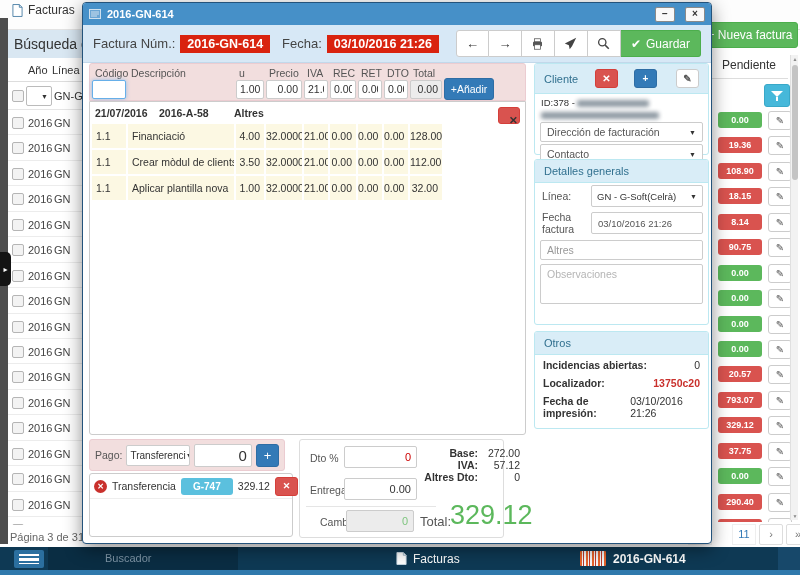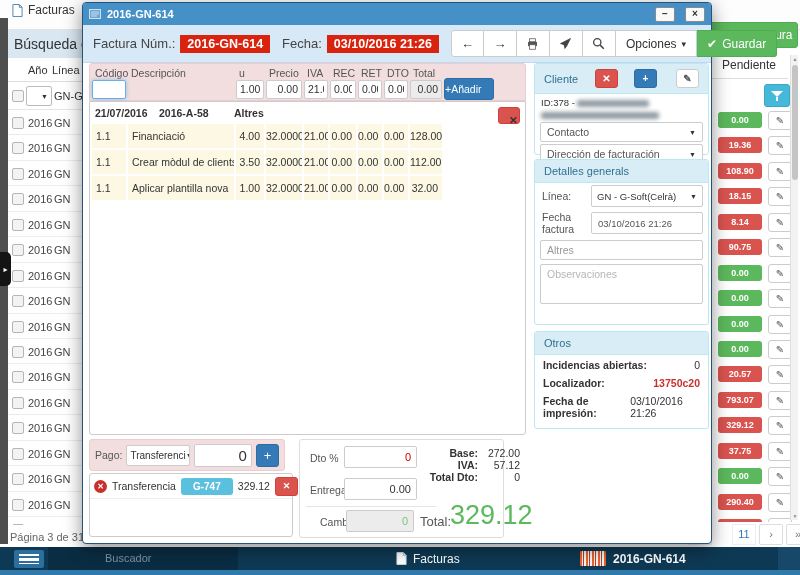--- a/index.html
+++ b/index.html
@@ -84,21 +84,21 @@
   
   .items-entry { position:absolute; left:6px; top:60px; width:437px; height:38px; background:#f2dede; border:1px solid #ebccd1; border-radius:3px 3px 0 0; }
   .cols-grid { display:grid; grid-template-columns:36px 108px 30px 38px 26px 28px 26px 26px 34px; }
   .items-head { position:absolute; left:2px; top:1px; font-size:10.5px; color:#555; }
   .items-head span { padding:2px 0 0 3px; white-space:nowrap; overflow:hidden; }
   .entry-row { position:absolute; left:2px; top:15px; }
   .entry-row .cellbox { padding:0 2px 0 0; }
   .entry-input { width:100%; height:19px; border:1px solid #ccc; border-radius:2px; font-size:10.5px; color:#333; text-align:right; padding:0 3px; background:#fff; font-family:inherit; }
   .entry-input.focus { border-color:#66afe9; box-shadow:0 0 4px rgba(102,175,233,.7); text-align:left; }
   .entry-input.disabled { background:#ececec; }
-  .add-btn { position:absolute; left:354px; top:14px; width:50px; height:22px; background:#337ab7; border:1px solid #2e6da4; border-radius:3px; color:#fff; font-size:10.5px; line-height:20px; }
+  .add-btn { position:absolute; left:354px; top:14px; width:50px; height:22px; background:#337ab7; border:1px solid #2e6da4; border-radius:3px; color:#fff; font-size:10.5px; text-align:center; line-height:20px; }
 
   
   .items-panel { position:absolute; left:6px; top:98px; width:437px; height:334px; background:#fff; border:1px solid #ccc; border-radius:0 0 3px 3px; overflow:hidden; }
   .group-row { position:relative; height:22px; }
   .group-row span { position:absolute; top:5px; font-size:10.5px; font-weight:bold; color:#333; }
   .g-date { left:5px; } .g-ref { left:69px; } .g-name { left:144px; }
   .group-del { position:absolute; right:5px; top:2px; width:22px; height:17px; background:#d9534f; border:1px solid #d43f3a; border-radius:3px; color:#fff; font-size:9px; font-weight:bold; text-align:center; line-height:15px; }
   .item-row { width:352px; margin:0 0 2px 2px; height:24px; font-size:10.5px; color:#333; }
   .item-row span { background:#fcf8e3; border-right:2px solid #fff; line-height:24px; overflow:hidden; white-space:nowrap; }
   .item-row .txt { padding-left:4px; } .item-row .num { text-align:right; padding-right:4px; }
@@ -459,24 +459,20 @@
           <svg width="13" height="13" viewBox="0 0 16 16">
               <path d="M15 1 L1 8 l5 2 l1 5 l3-4 l5-10z" fill="#444"></path>
             </svg>
         </span>
         <span class="tbtn icon">
           <svg width="13" height="13" viewBox="0 0 16 16">
               <circle cx="6.5" cy="6.5" r="4.5" fill="none" stroke="#444" stroke-width="1.6"></circle>
               <path d="M10 10 L14.5 14.5" stroke="#444" stroke-width="1.8"></path>
             </svg>
         </span>
-        <span class="tbtn opciones">
-          <span>Opciones</span>
-          <span class="caret">▾</span>
-        </span>
         <span class="tbtn guardar">
           <span>✔</span>
           <span>Guardar</span>
         </span>
       </span>
     </div>
 
     <div class="items-entry">
       <div class="items-head cols-grid" style="width:352px;">
 
@@ -585,44 +581,44 @@
       <input class="tp-input red" style="left: 44px; top: 6px;" value="0">
       <span class="tp-label" style="left:10px;top:44px;">Entregado</span>
       <input class="tp-input" style="left: 44px; top: 38px;" value="0.00">
       <span class="tp-sep"></span>
       <span class="tp-label" style="left:20px;top:76px;">Cambio</span>
       <input class="tp-input cambio" style="left: 46px; top: 70px; width: 68px;" value="0">
       <span class="sum-label" style="top:7px;">Base:</span>
       <span class="sum-value" style="top:7px;">272.00</span>
       <span class="sum-label" style="top:19px;">IVA:</span>
       <span class="sum-value" style="top:19px;">57.12</span>
-      <span class="sum-label" style="top:31px;">Total Dto:</span>
+      <span class="sum-label" style="top:31px;">Altres Dto:</span>
       <span class="sum-value" style="top:31px;">0</span>
       <span class="total-label">Total:</span>
       <span class="total-big">329.12</span>
     </div>
 
     <div class="panel p-cliente">
       <div class="panel-h">
         <span class="title">Cliente</span>
         <span class="ph-btn ph-red">✕</span>
         <span class="ph-btn ph-blue">+</span>
         <span class="ph-btn ph-white"><span>✎</span></span>
       </div>
       <div class="cliente-id">
         <span>ID:378 -</span>
         <span class="blur-bar" style="width:72px;"></span><br>
         <span class="blur-bar" style="width:118px;margin-top:2px;"></span>
       </div>
       <div class="side-select">
+        <span>Dirección de facturación</span>
+        <span class="sel-caret">▼</span>
+      </div>
+      <div class="side-select">
         <span>Contacto</span>
-        <span class="sel-caret">▼</span>
-      </div>
-      <div class="side-select">
-        <span>Dirección de facturación</span>
         <span class="sel-caret">▼</span>
       </div>
     </div>
 
     <div class="panel p-detalles">
       <div class="panel-h">
         <span class="title">Detalles generals</span>
       </div>
       <div class="det-row">
         <span class="det-label">Línea:</span>

